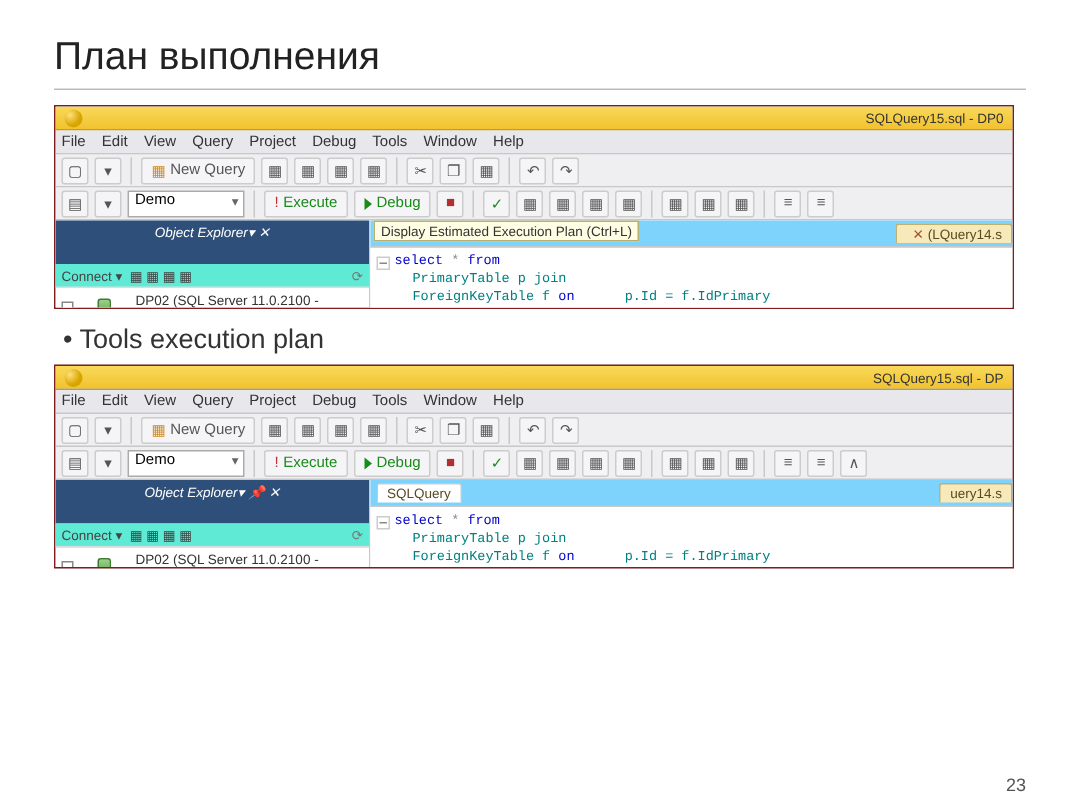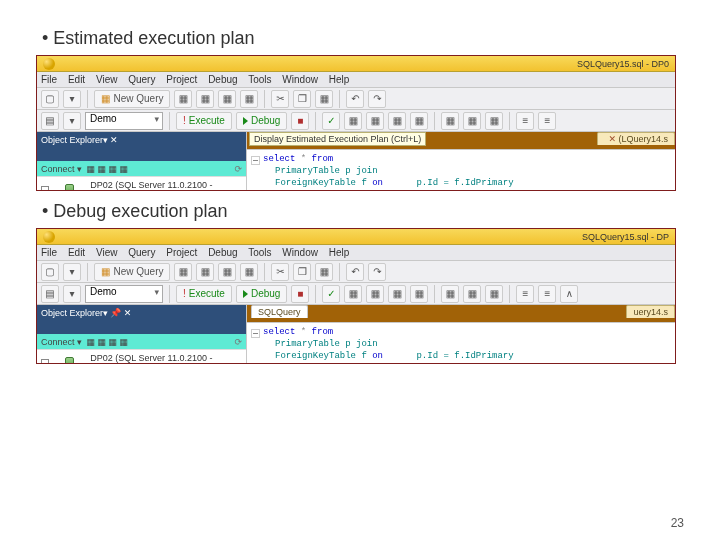--- a/index.html
+++ b/index.html
@@ -56,53 +56,53 @@
   .tbtn.wide { width: auto; padding: 0 6px; gap: 3px; }
   .tbtn.green { color: #1a8a1a; }
   .tbtn.red { color: #b03030; }
   .tbtn .tri { width:0;height:0;border-left:5px solid currentColor;border-top:4px solid transparent;border-bottom:4px solid transparent; }
   .sep { width: 1px; height: 18px; background: #c8c8c8; margin: 0 2px; }
   .dbsel { height: 18px; border:1px solid #aaa; background:#fff; padding:0 16px 0 4px; font-size:10px; position:relative; min-width:78px; }
   .dbsel::after { content:"▾"; position:absolute; right:3px; top:1px; color:#666; font-size:9px; }
 
   .body-row { display:flex; height: 82px; }
   .objexp { width: 210px; background:#fff; border-right:1px solid #c8c8c8; display:flex; flex-direction:column; }
-  .objexp-h { background:#2e4f7a; color:#fff; height:33px; line-height:16px; padding:0 4px; display:flex; justify-content:flex-start; font-size:9px; }
+  .objexp-h { background:#2e4f7a; color:#fff; height:33px; line-height:16px; padding:0 4px; display:flex; justify-content:center; font-size:9px;font-style:italic; }
   .objexp-h .x { color:#fff; }
   .objexp-tb { background:#5eead4; height:16px; line-height:16px; padding:0 4px; font-size:9px; color:#444; border-bottom:1px solid #ddd; }
   .objexp-tb .pin { float:right; color:#777; }
   .tree { padding: 2px 4px; font-size:9px; color:#333; }
   .tree-row { display:flex; align-items:center; gap:16px; margin:1px 0; }
   .tree-row.indent { margin-left: 16px; }
   .fico { width:12px;height:10px;background:#f2c24a;border:1px solid #c79a20; border-radius:1px; position:relative; }
   .fico::before{content:"";position:absolute;top:-3px;left:0;width:5px;height:3px;background:#f2c24a;border:1px solid #c79a20;border-bottom:none;}
   .srv { width:12px;height:12px;background:linear-gradient(#9ad08a,#5ea54d);border:1px solid #3f7a33;border-radius:2px; }
   .minus { width:9px;height:9px;border:1px solid #888;background:#fff;display:inline-flex;align-items:center;justify-content:center; }
   .minus::before{content:"";width:5px;height:1px;background:#555;}
 
   .rightpane { flex:1; background:#fff; position:relative; display:flex; flex-direction:column; }
-  .tabbar { height:18px; background:#a16207; border-bottom:1px solid #c8c8c8; display:flex; align-items:flex-start; padding-left:4px; gap:2px; position:relative; }
+  .tabbar { height:18px; background:#7dd3fc; border-bottom:1px solid #c8c8c8; display:flex; align-items:center; padding-left:4px; gap:2px; position:relative; }
   .tab { background:#f8e9bb; border:1px solid #c0b070; border-bottom:none; padding:1px 6px; font-size:9px; color:#5a4a20; border-radius:2px 2px 0 0; }
   .tab .x { margin-left:4px; color:#a05030; }
   .tooltip { position:absolute; left:2px; top:0; background:#fffde3; border:1px solid #b8b070; padding:1px 4px; font-size:9px; color:#333; z-index:5; }
   .sqlpane { flex:1; background:#fff; padding:3px 4px; font-family:"Consolas","Courier New",monospace; font-size:9px; line-height:12px; }
   .sqlpane .m { color:#888; border:1px solid #ccc; width:9px; height:9px; display:inline-flex;align-items:center;justify-content:center; margin-right:3px; }
   .sqlpane .m::before{content:"";width:5px;height:1px;background:#888;}
   .kw { color:#0000cc; }
   .op { color:#888; }
   .id { color:#008080; }
   .num { color:#008080;padding-left:28px; }
   .ln2, .ln3 { padding-left: 24px; }
 </style>
 </head>
 <body>
 
 <div class="slide">
-
-  <div class="bullet">Estimated execution plan</div>
+  <h1 class="title">План выполнения</h1>
+
 
   <div class="sshot">
     <div class="titlebar">
       <span class="bee"></span>
       <span>SQLQuery15.sql - DP0</span>
     </div>
     <div class="menubar">
       <span>File</span>
       <span>Edit</span>
       <span>View</span>
@@ -189,21 +189,21 @@
         </div>
         <div class="sqlpane">
           <div><span class="m"></span><span class="kw">select</span><span class="op"> * </span><span class="kw">from</span></div>
           <div class="ln2"><span class="id">PrimaryTable p join</span></div>
           <div class="ln3"><span class="id">ForeignKeyTable f </span><span class="kw">on</span><span class="num"> p.Id = f.IdPrimary</span></div>
         </div>
       </div>
     </div>
   </div>
 
-  <div class="bullet" style="margin-top:10px">Debug execution plan</div>
+  <div class="bullet" style="margin-top:10px">Tools execution plan</div>
 
   <div class="sshot">
     <div class="titlebar">
       <span class="bee"></span>
       <span>SQLQuery15.sql - DP</span>
     </div>
     <div class="menubar">
       <span>File</span>
       <span>Edit</span>
       <span>View</span>

